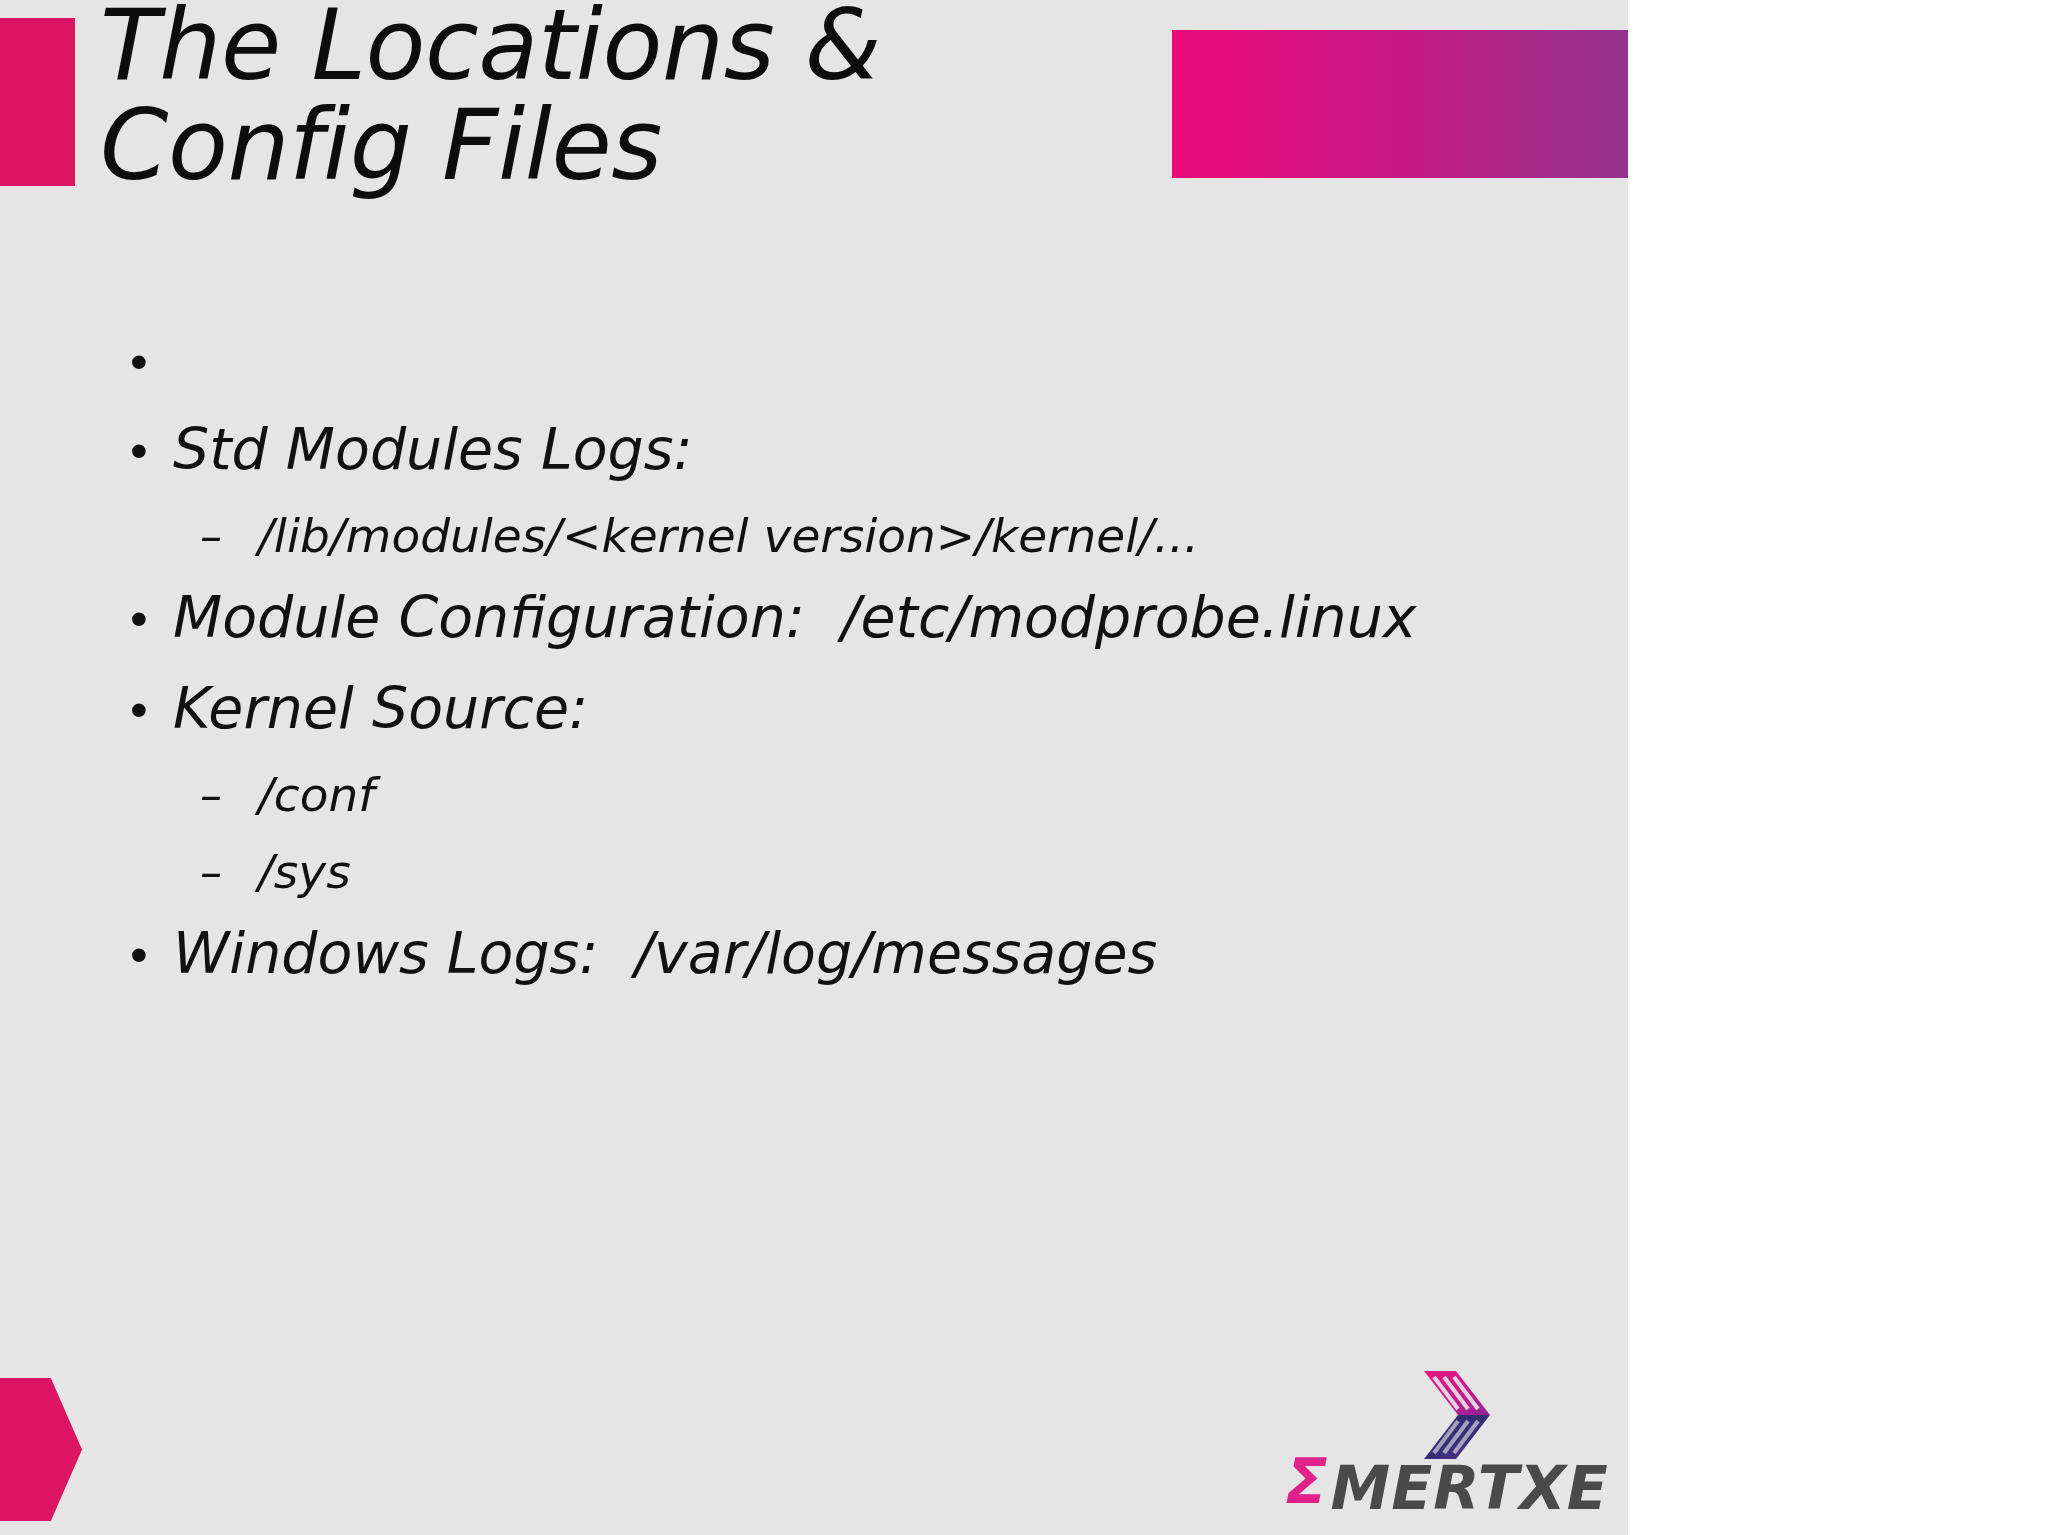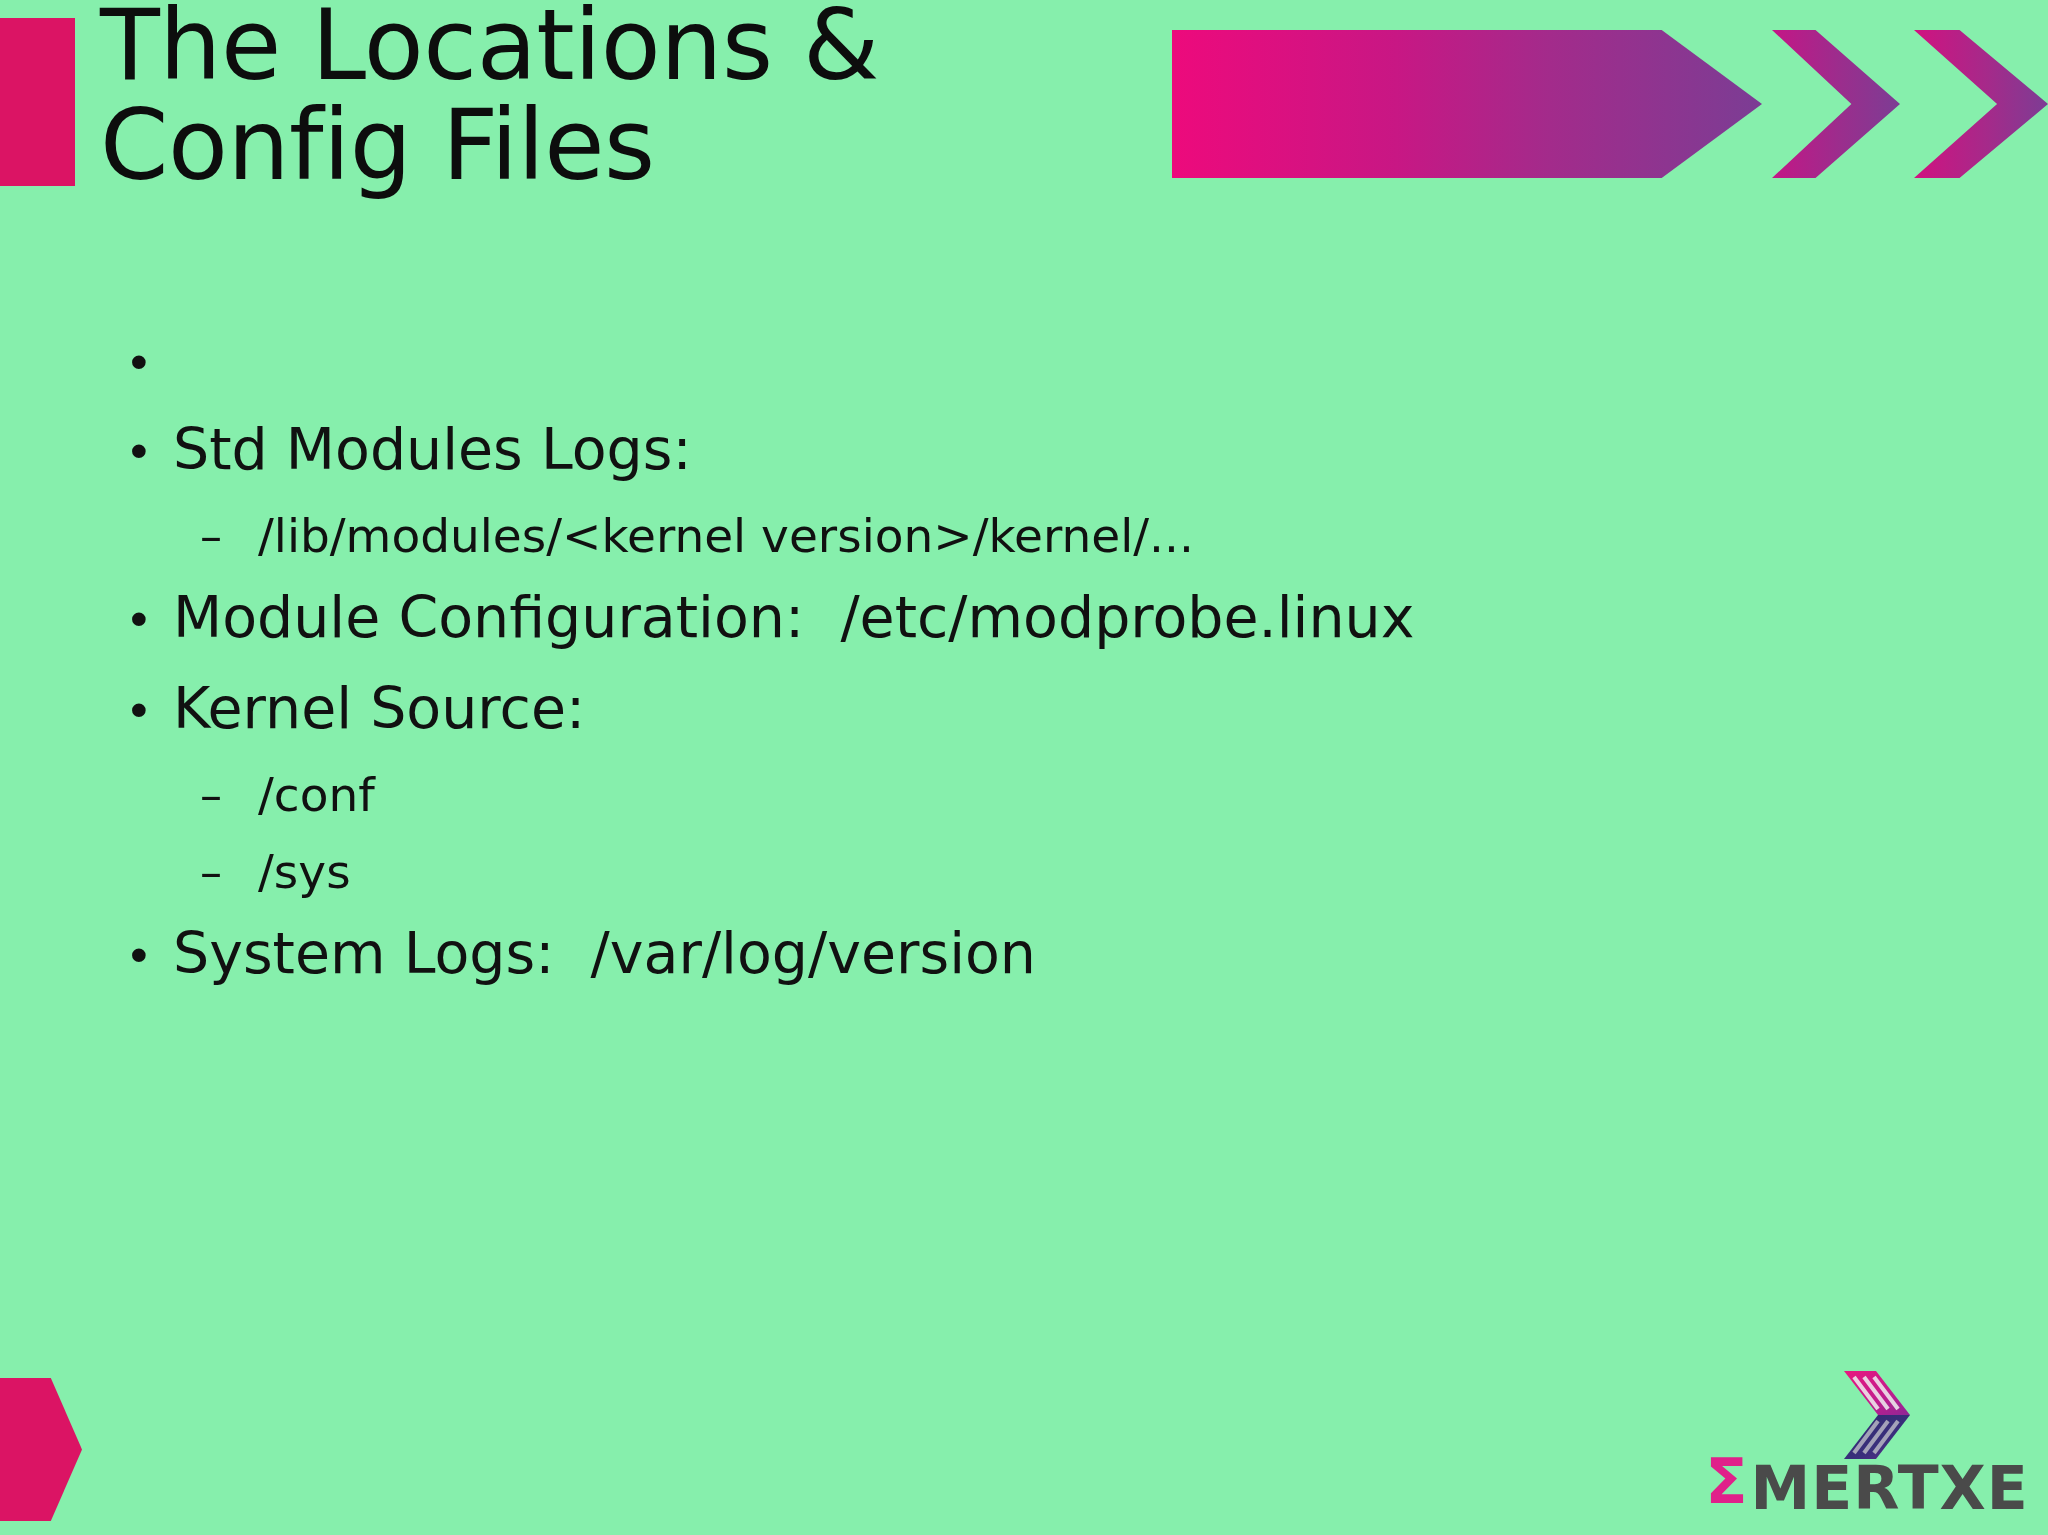--- a/index.html
+++ b/index.html
@@ -6,24 +6,25 @@
   html, body {
     margin: 0;
     padding: 0;
     background: #ffffff;
   }
   body {
     font-family: "DejaVu Sans", sans-serif;
   }
   .slide {
     position: relative;
-    width: 2048px;
+    width: 1628px;
     height: 1535px;
-    background: #86efac;
+    background: #e5e5e5;
     overflow: hidden;
+    font-style: italic;
   }
 
   
   .title-accent-bar {
     position: absolute;
     left: 0;
     top: 18px;
     width: 75px;
     height: 168px;
     background: #DB1464;
@@ -224,21 +225,21 @@
       <span class="bullet-text">/conf</span>
     </div>
 
     <div class="bullet-row level-2">
       <span class="marker">–</span>
       <span class="bullet-text">/sys</span>
     </div>
 
     <div class="bullet-row level-1">
       <span class="marker">•</span>
-      <span class="bullet-text">System Logs:  /var/log/version</span>
+      <span class="bullet-text">Windows Logs:  /var/log/messages</span>
     </div>
 
   </div>
 
   <div class="corner-arrow"></div>
 
   <div class="logo">
     <div class="logo-mark">
       <svg viewBox="0 0 96 92" width="96" height="92" aria-hidden="true">
         <defs>

